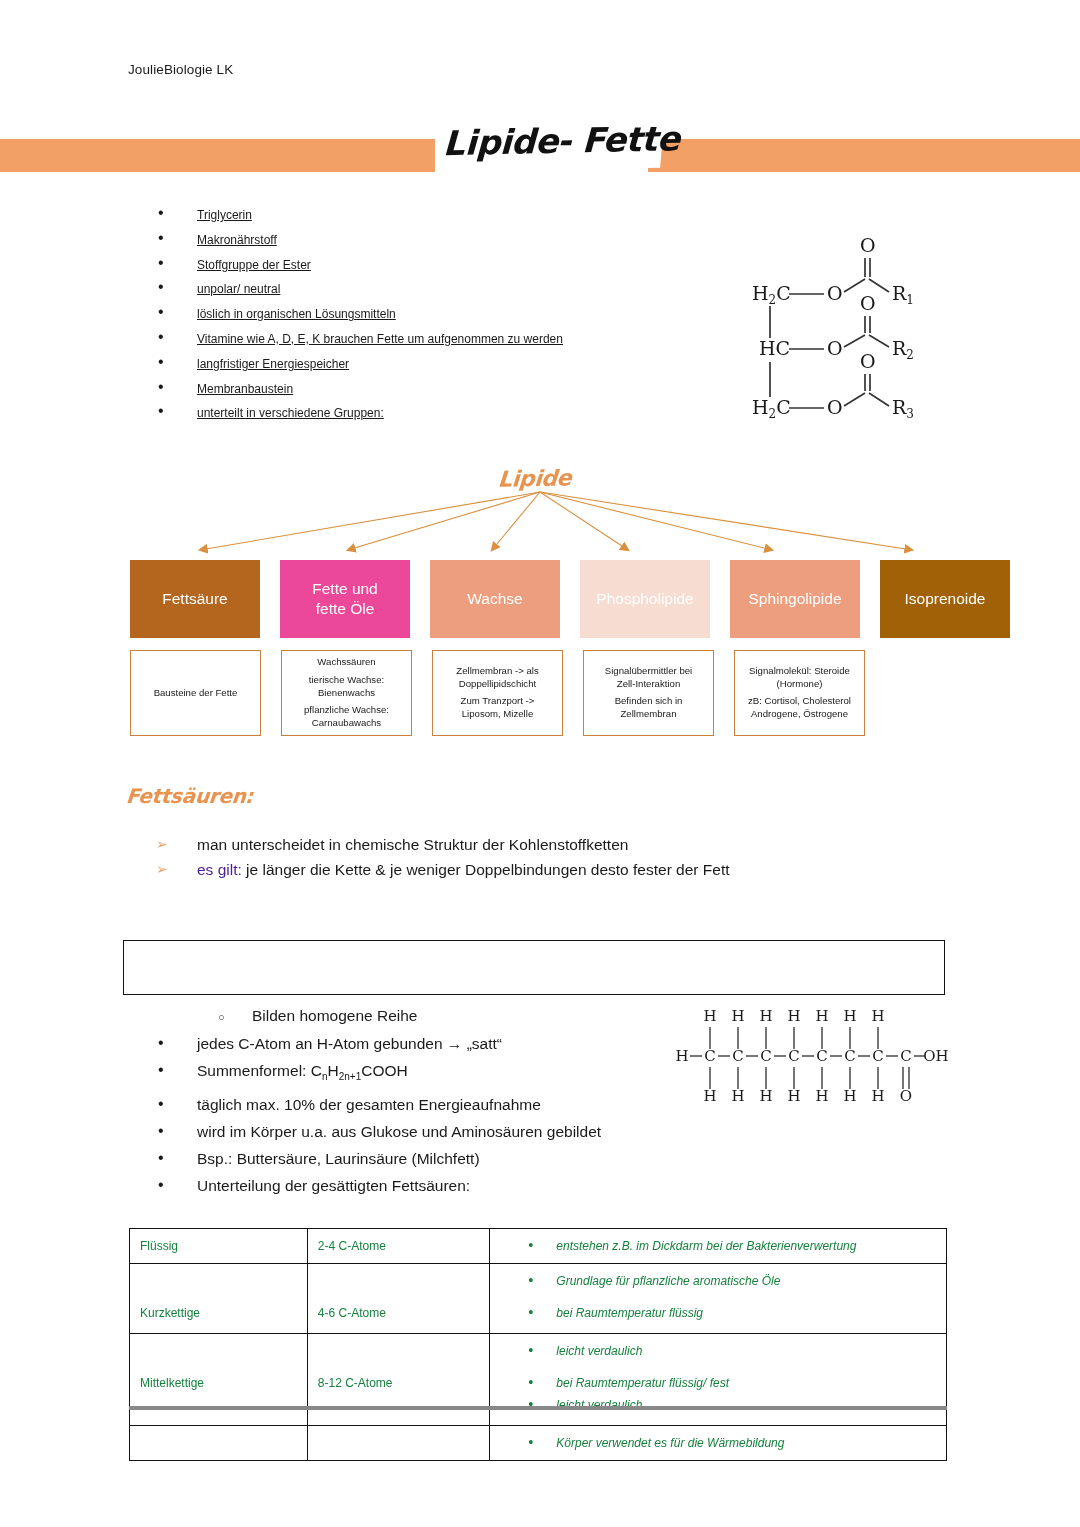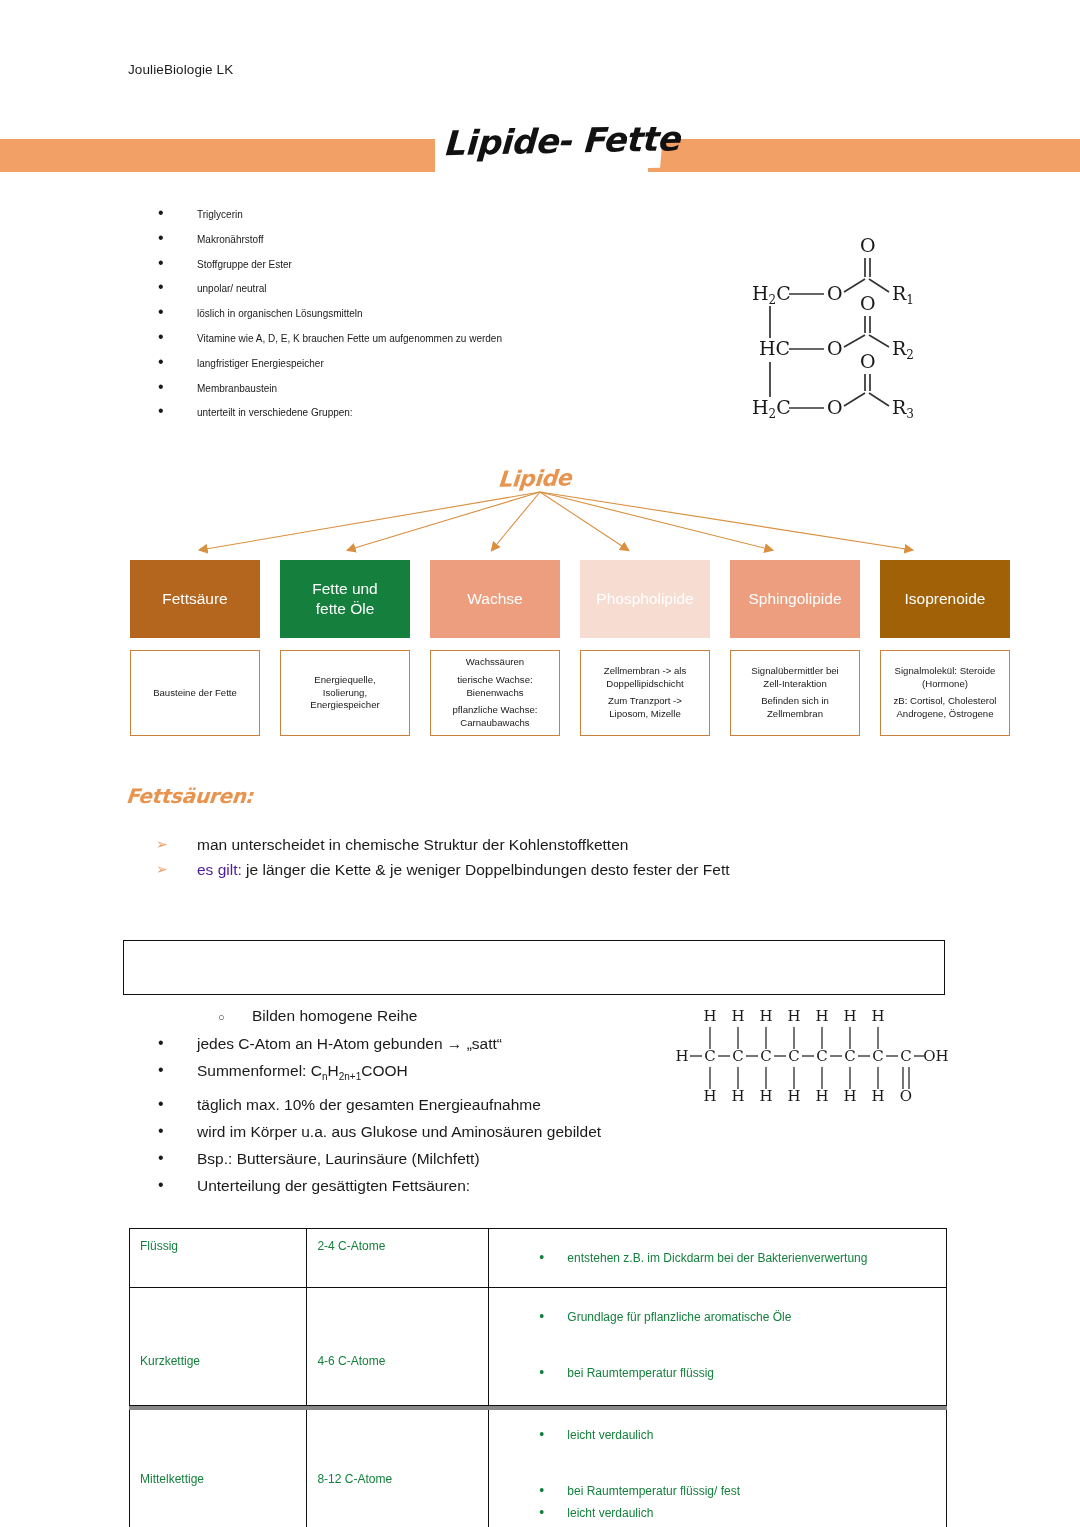--- a/index.html
+++ b/index.html
@@ -72,23 +72,24 @@
     top: 203px;
     left: 152px;
     width: 620px;
     list-style: none;
     margin: 0;
     padding: 0;
   }
   .bullet-list li {
     position: relative;
     padding-left: 45px;
-    font-size: 10px;
+    font-size: 12px;
     line-height: 24.8px;
     color: #1a1a1a;
+    text-decoration: underline;
   }
   .bullet-list li::before {
     content: "\2022";
     position: absolute;
     left: 6px;
     top: -2px;
     font-size: 16px;
     color: #1a1a1a;
   }
 
@@ -316,23 +317,24 @@
     border: 1.4px solid #111;
     padding: 6px 8px 6px 10px;
     vertical-align: top;
     line-height: 22px;
     background: #fff;
   }
   .fa-table td.col-a { width: 168px; }
   .fa-table td.col-b { width: 176px; }
   .fa-table td.col-c { width: 474px; padding-left: 0; }
   .fa-table ul {
-    margin: 12px;
+    margin: 0;
     padding: 0;
     list-style: none;
+    font-style: italic;
   }
   .fa-table li {
     position: relative;
     padding-left: 66px;
     line-height: 22px;
   }
   .fa-table li::before {
     content: "\2022";
     position: absolute;
     left: 38px;
@@ -438,44 +440,39 @@
       <line x1="540" y1="30" x2="628" y2="88"></line>
       <line x1="540" y1="30" x2="772" y2="88"></line>
       <line x1="540" y1="30" x2="912" y2="88"></line>
     </g>
   </svg>
 
   <div class="cat-row">
     <div class="cat-box" style="background:#B4661F">
         <span>Fettsäure</span>
       </div>
-    <div class="cat-box" style="background:#15803d;white-space:pre-line"><span>Fette und
+    <div class="cat-box" style="background:#ec4899;white-space:pre-line"><span>Fette und
 fette Öle</span></div>
     <div class="cat-box" style="background:#EC9E7F">
         <span>Wachse</span>
       </div>
     <div class="cat-box" style="background:#F7DCD1">
         <span>Phospholipide</span>
       </div>
     <div class="cat-box" style="background:#EC9E7F">
         <span>Sphingolipide</span>
       </div>
     <div class="cat-box" style="background:#a16207">
         <span>Isoprenoide</span>
       </div>
   </div>
 
   <div class="detail-row">
     <div class="detail-box">
       <div class="para" style="white-space:pre-line">Bausteine der Fette</div>
-    </div>
-    <div class="detail-box">
-      <div class="para" style="white-space:pre-line">Energiequelle,
-Isolierung,
-Energiespeicher</div>
     </div>
     <div class="detail-box">
       <div class="para" style="white-space:pre-line">Wachssäuren</div>
       <div class="para" style="white-space:pre-line">tierische Wachse:
 Bienenwachs</div>
       <div class="para" style="white-space:pre-line">pflanzliche Wachse:
 Carnaubawachs</div>
     </div>
     <div class="detail-box">
       <div class="para" style="white-space:pre-line">Zellmembran -&gt; als

